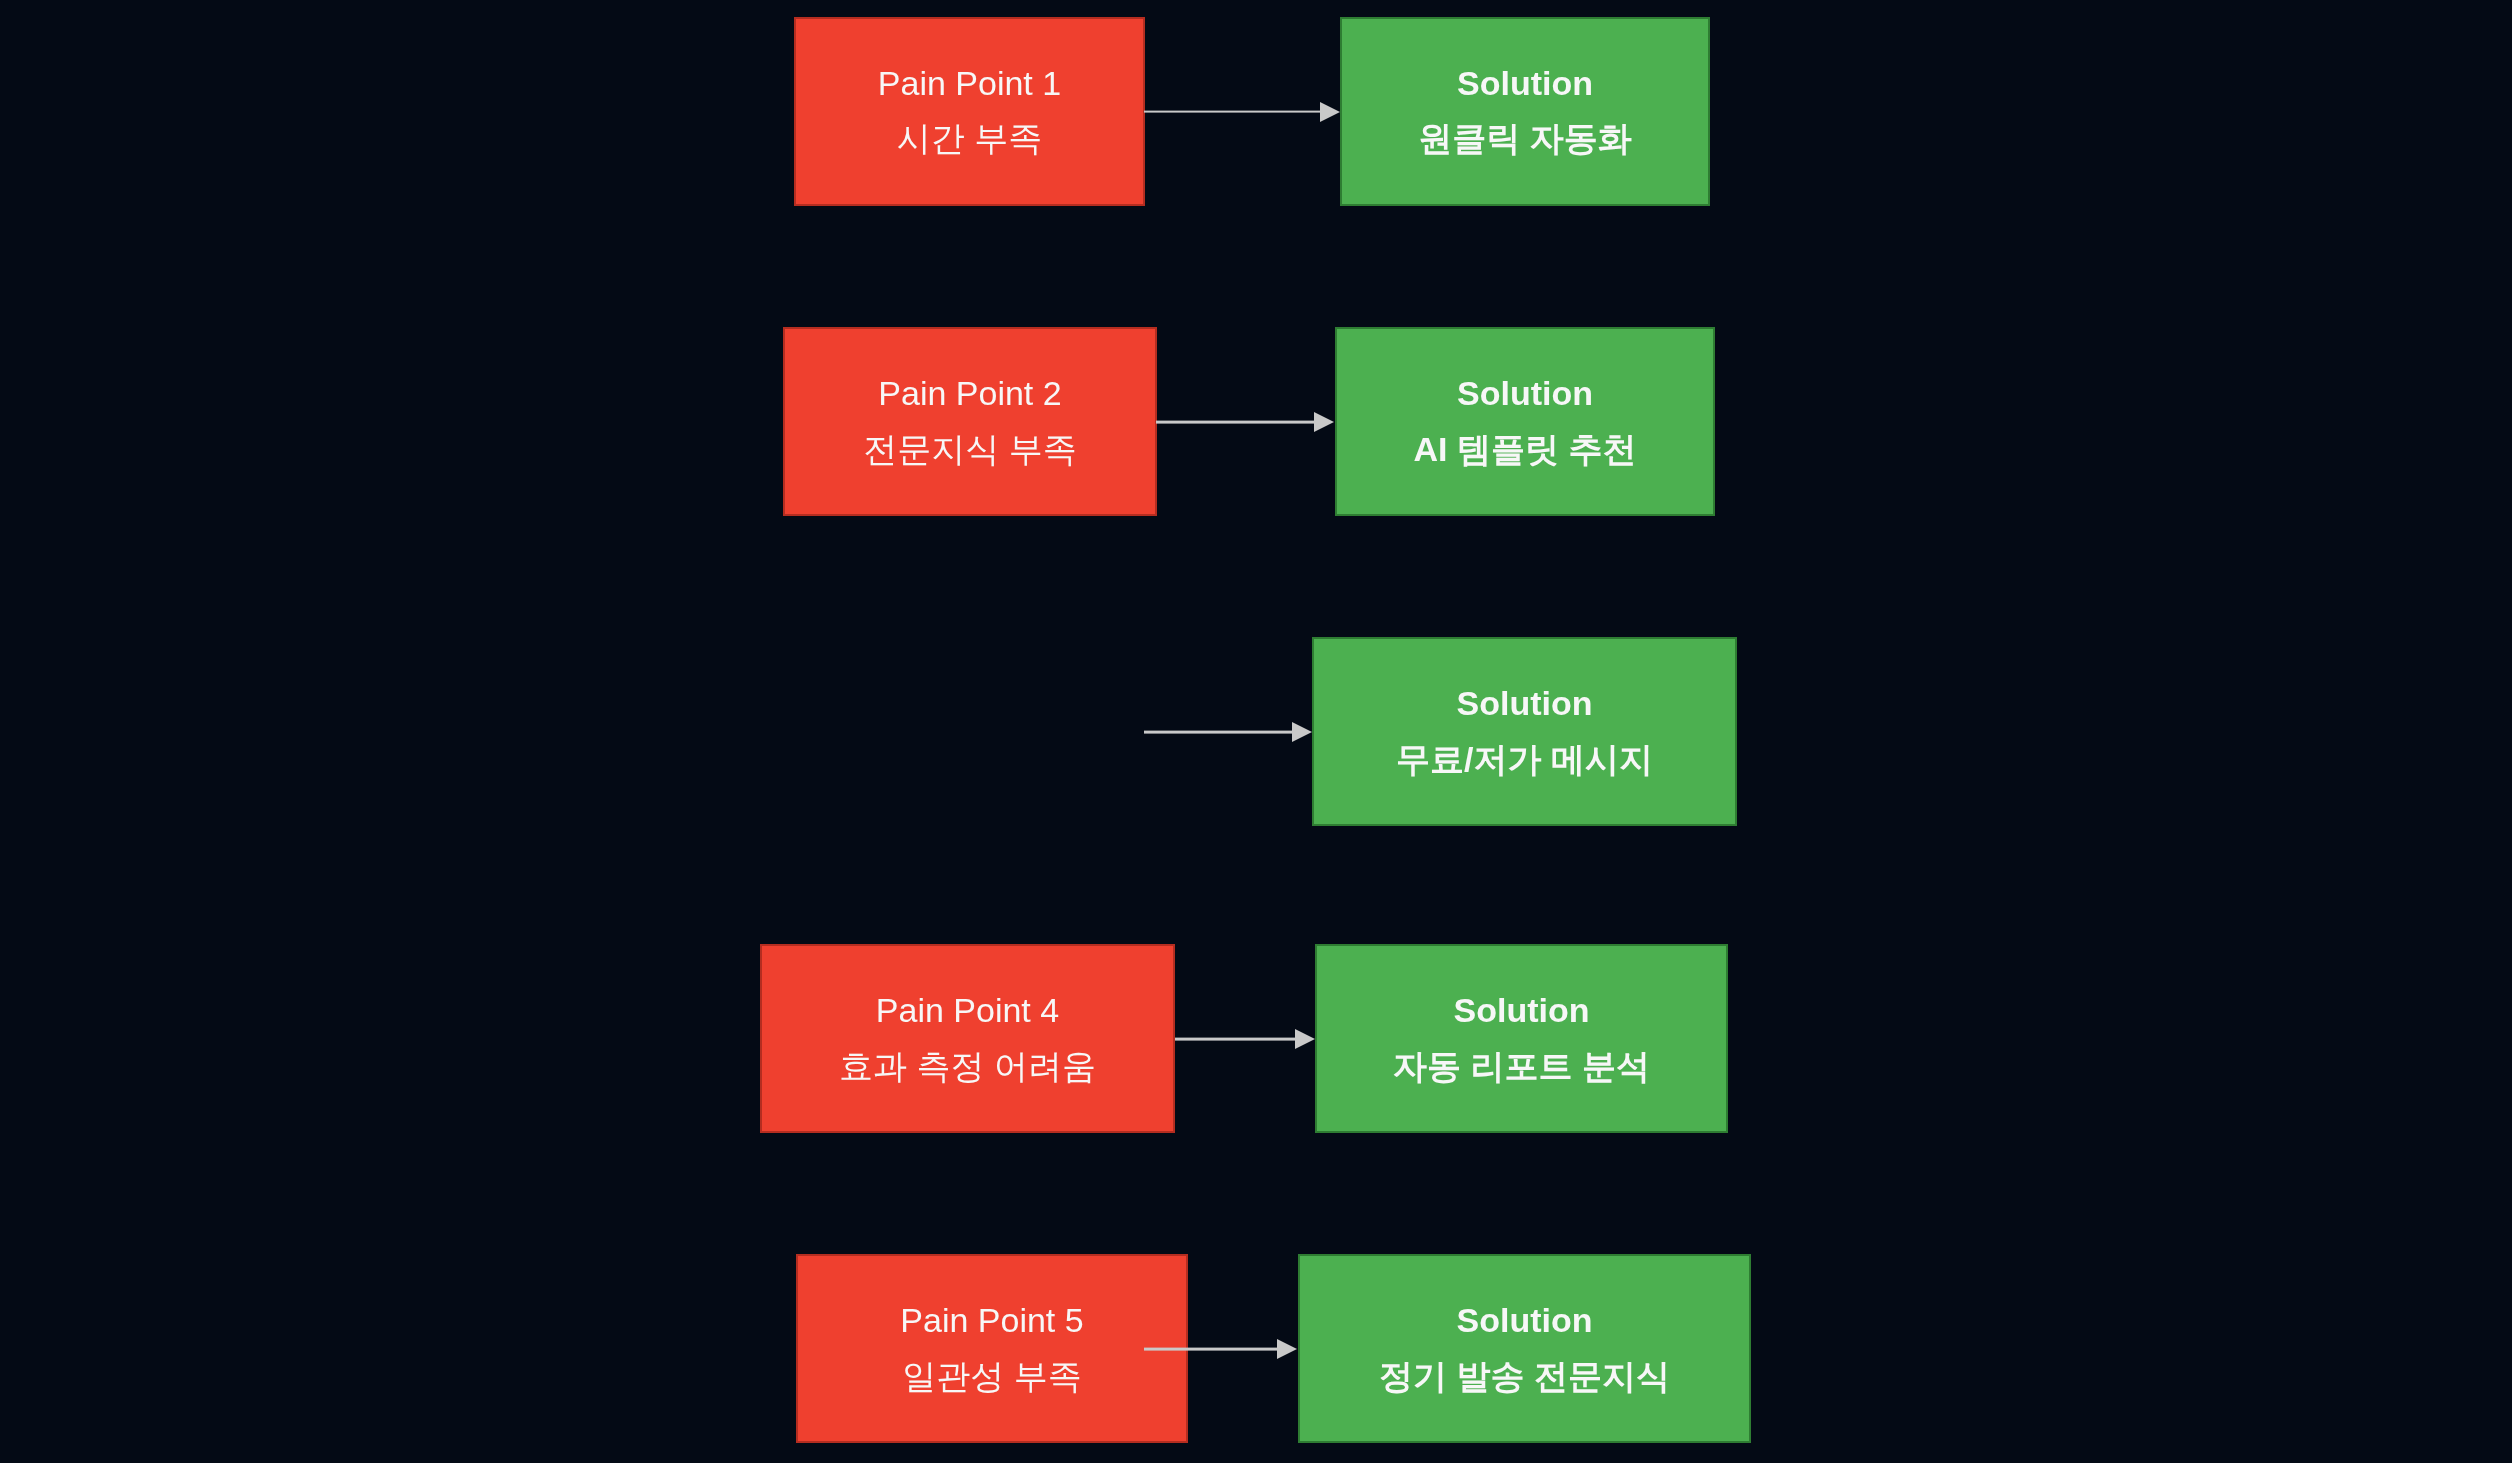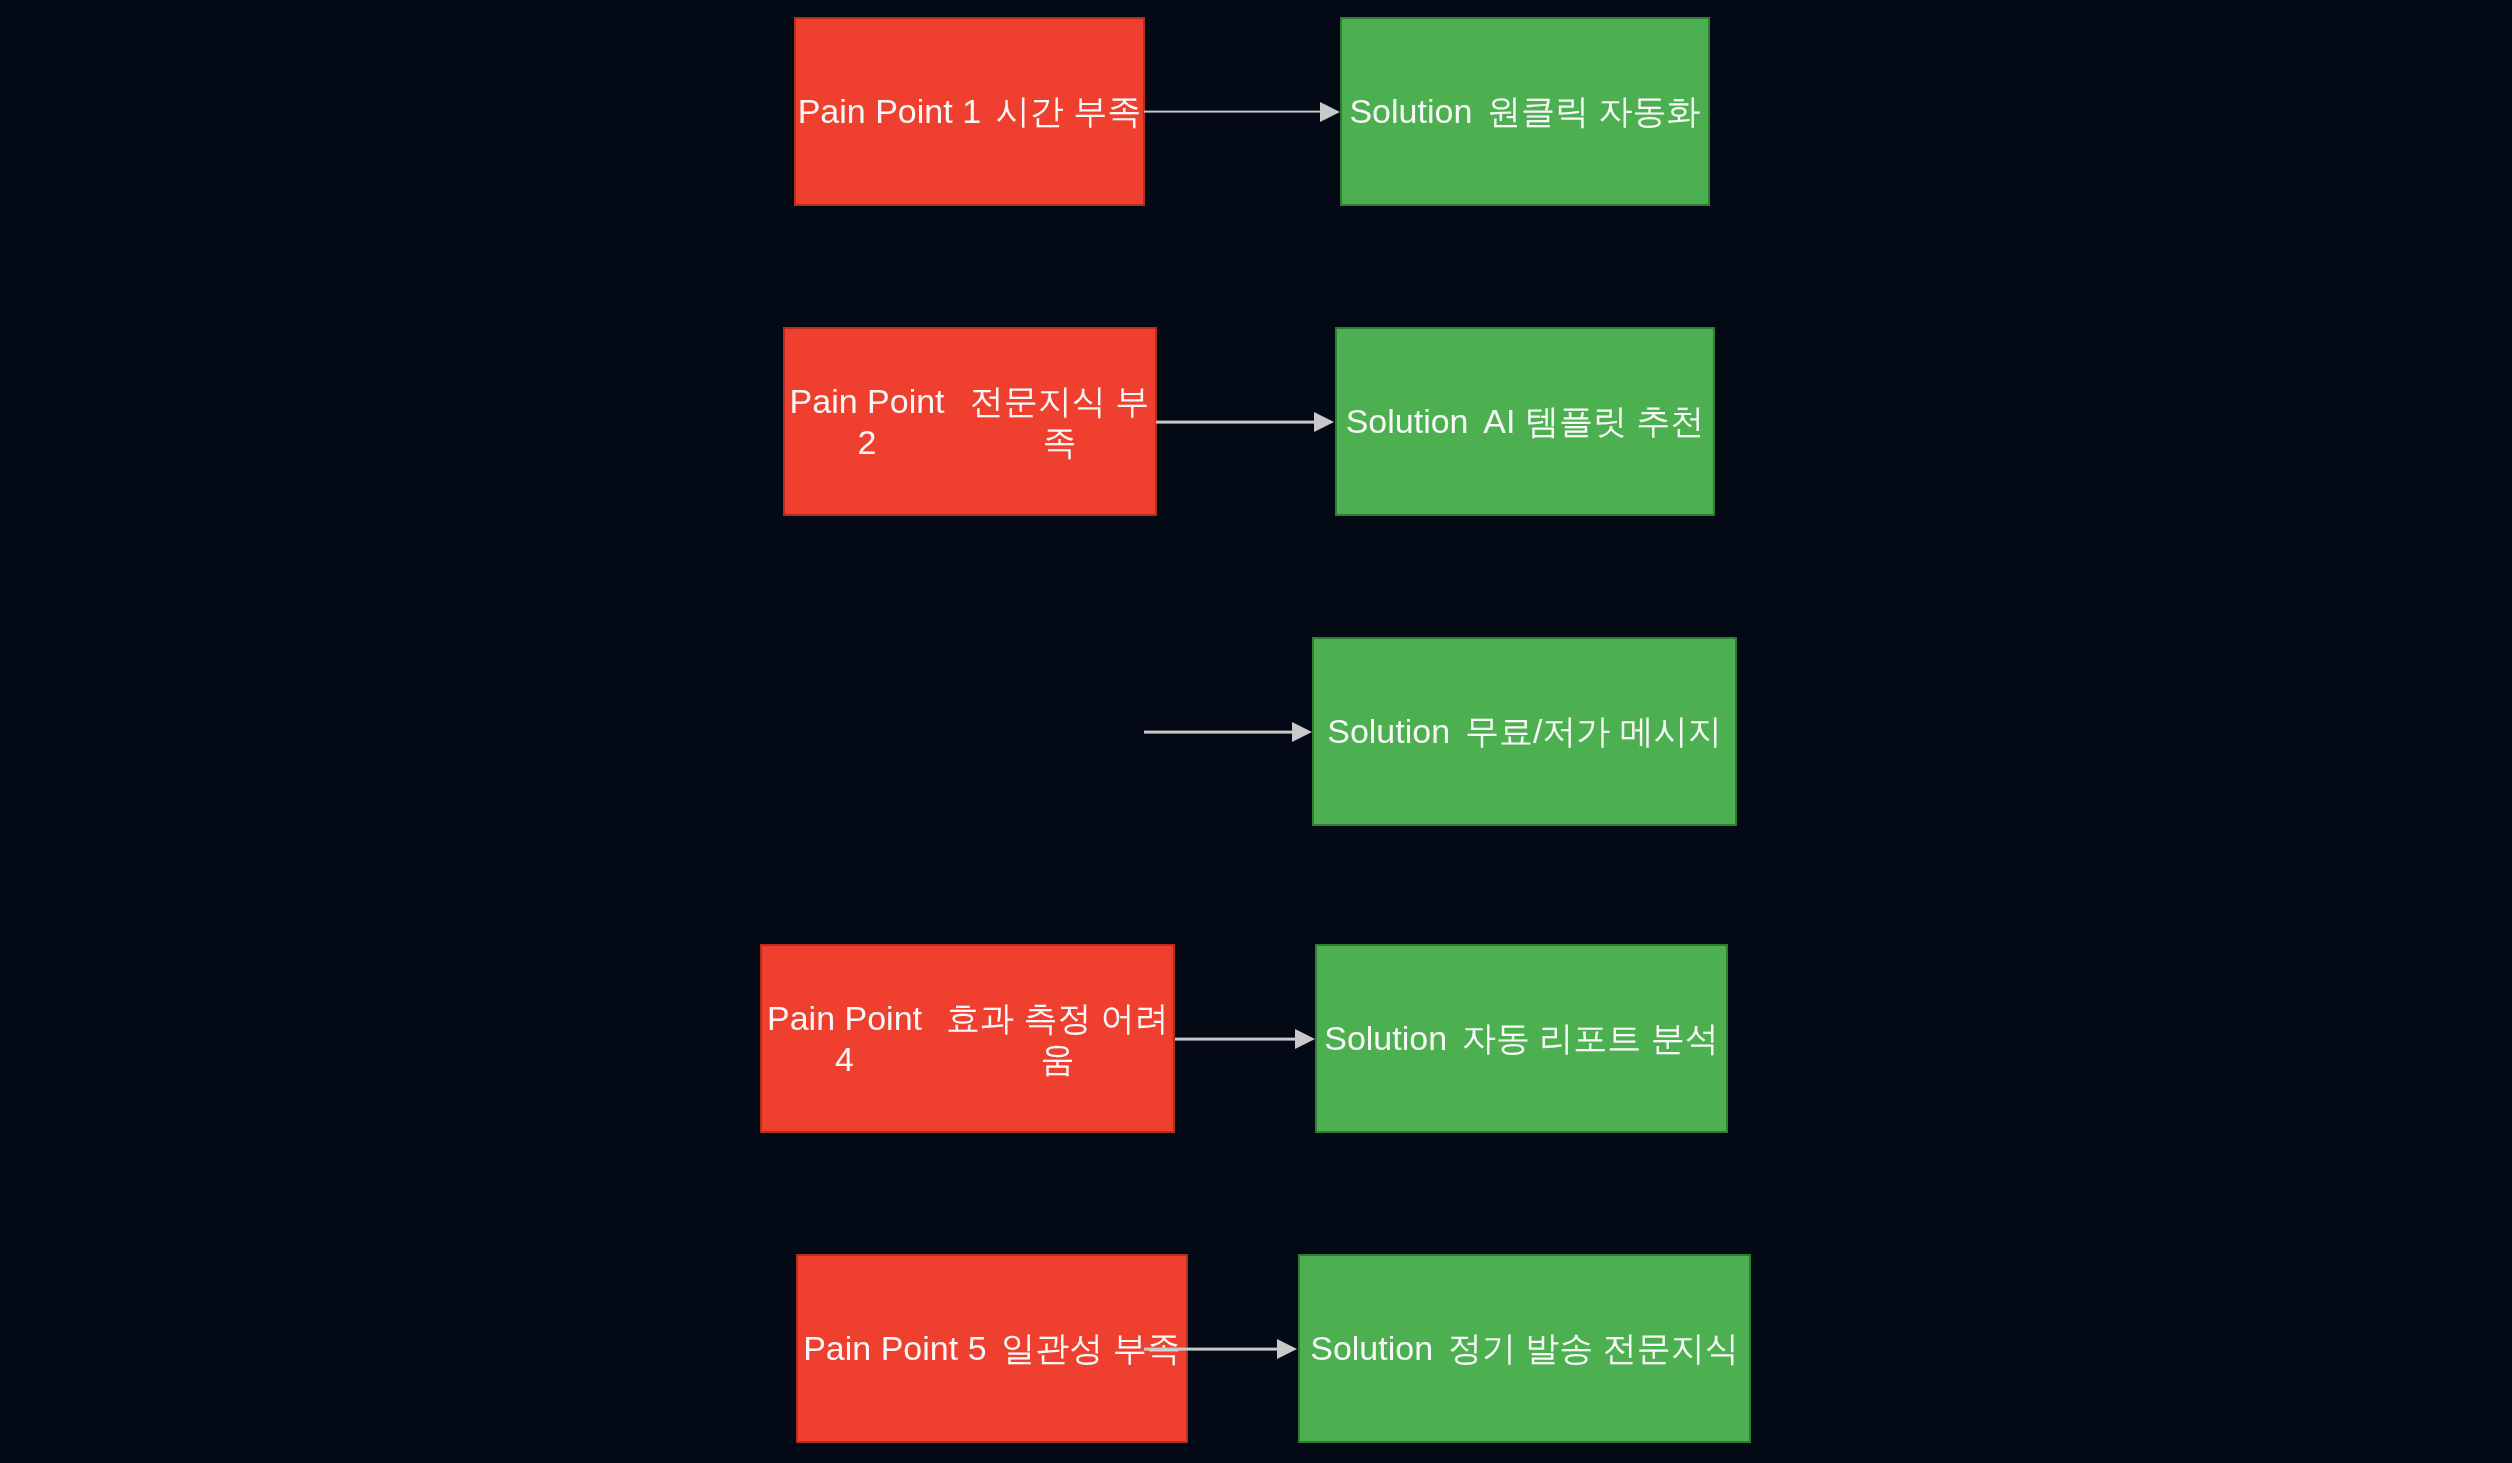--- a/index.html
+++ b/index.html
@@ -34,36 +34,38 @@
   #r3{top:637px}
   #r4{top:944px}
   #r5{top:1254px}
 
   .node{
     position:absolute;
     top:0;
     height:189px;
     box-sizing:border-box;
     display:flex;
+    flex-direction:column;
     justify-content:center;
     align-items:center;
     gap:14.8px;
     color:var(--text);
     font-size:34px;
     line-height:1.2;
     text-align:center;
     border:2.8px solid transparent;
   }
   .pain{
     background:var(--pain-fill);
     border-color:var(--pain-border);
   }
   .sol{
     background:var(--solution-fill);
     border-color:var(--solution-border);
+    font-weight:bold;
   }
 
   #r1 .pain{left:794px;width:351px}  #r1 .sol{left:1340px;width:370px}
   #r2 .pain{left:783px;width:374px}  #r2 .sol{left:1335px;width:380px}
   #r3 .pain{left:794px;width:351px}  #r3 .sol{left:1312px;width:425px}
   #r4 .pain{left:760px;width:415px}  #r4 .sol{left:1315px;width:413px}
   #r5 .pain{left:796px;width:392px}  #r5 .sol{left:1298px;width:453px}
 
   .arrow{
     position:absolute;

